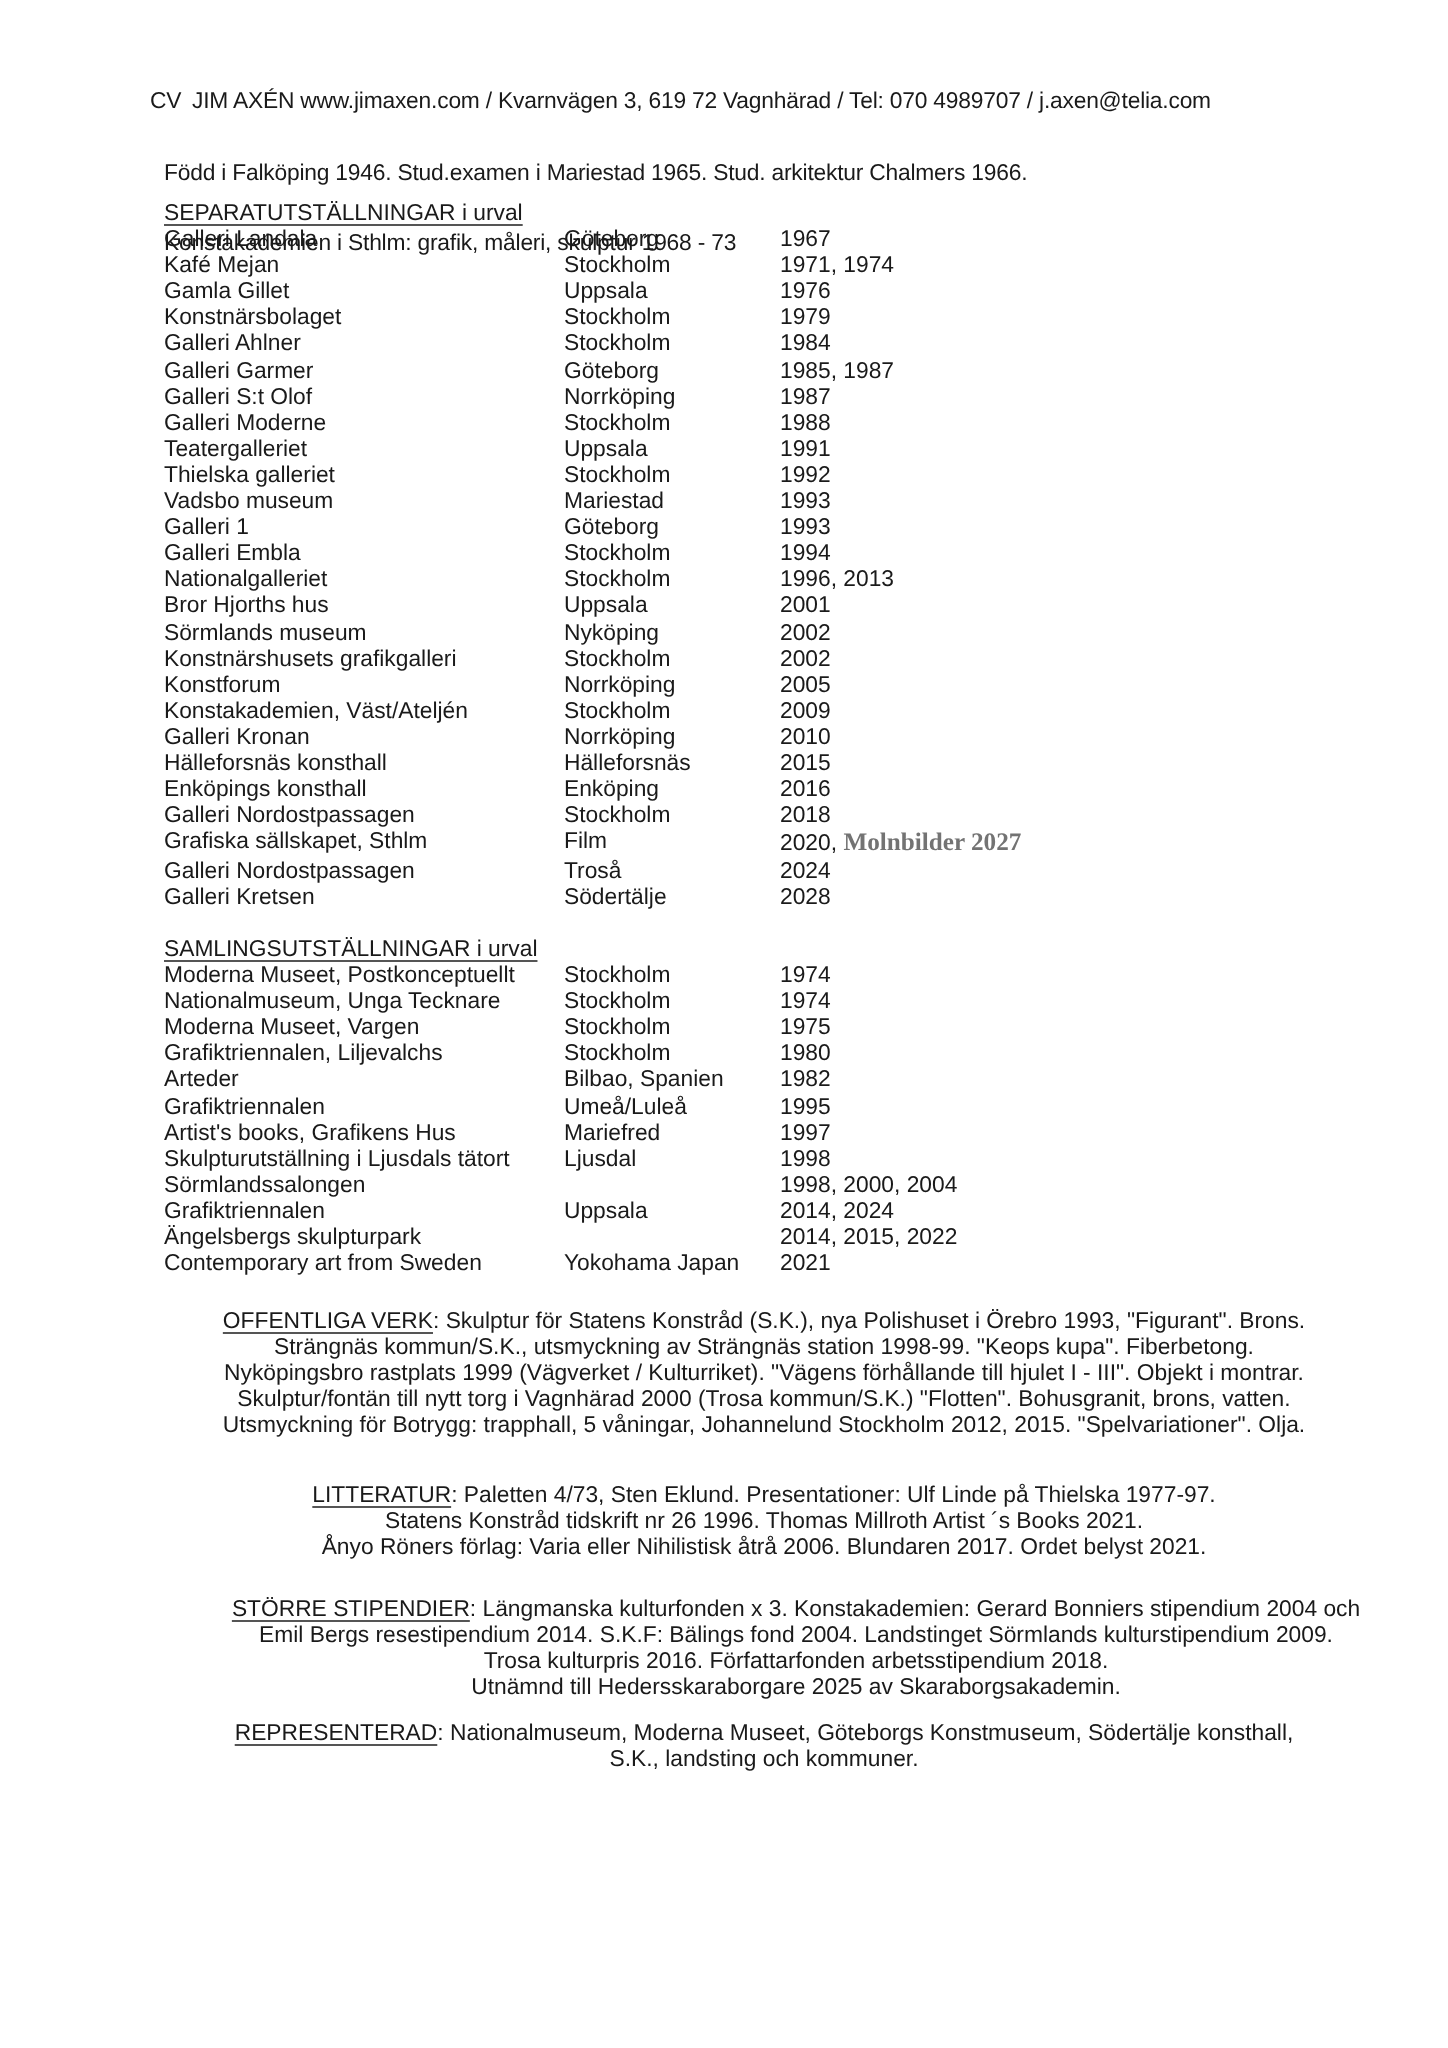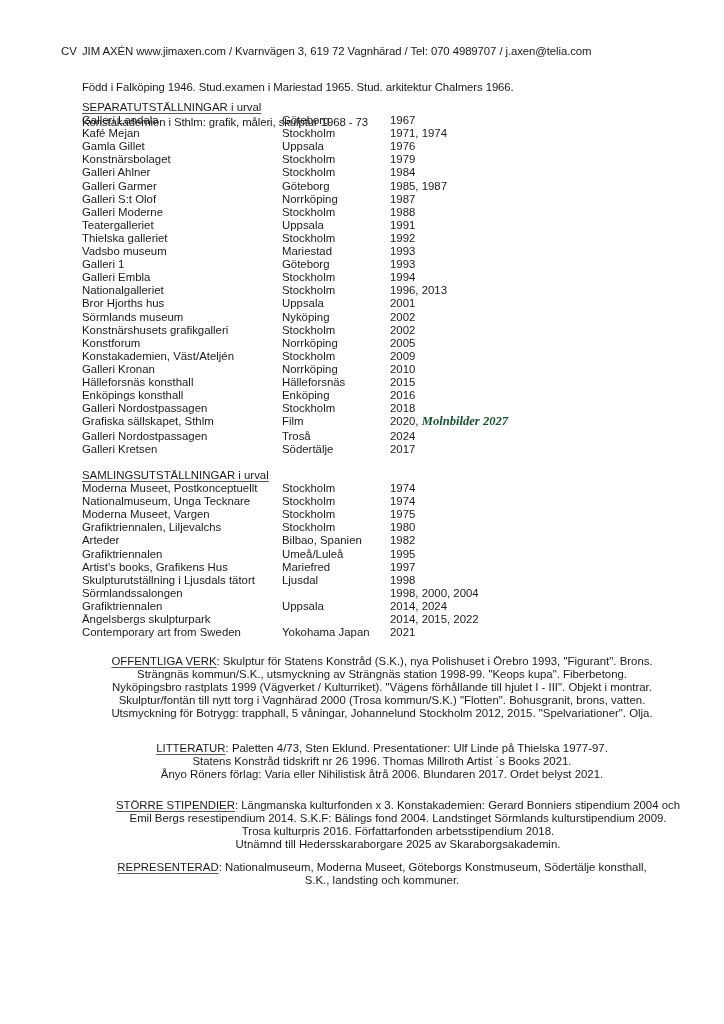--- a/index.html
+++ b/index.html
@@ -1,28 +1,28 @@
 <!DOCTYPE html>
 <html><head>
   <meta charset="utf-8">
   <style>
     html, body { margin: 0; padding: 0; background: #ffffff; }
     body { width: 724px; height: 1024px; position: relative; overflow: hidden;
       font-family: "Liberation Sans", "DejaVu Sans", sans-serif; color: #1a1a1a; }
     .page { position: absolute; left: 0; top: 0; width: 724px; height: 1024px; }
     .hdr { position: absolute; left: 61px; top: 44px; font-size: 11.4px; line-height: 14.5px; letter-spacing: -0.1px; }
-    .hdr .cv { display: inline-block; width: 21px; }
+    .hdr .cv { display: inline-block; width: 21px; margin-left: 14px; }
     .hdr .indent { padding-left: 21px; margin-top: 21px; }
     .sec-title { text-decoration: underline; text-decoration-color: #555; text-underline-offset: 2px; }
     .tbl { position: absolute; left: 82px; font-size: 11.4px; line-height: 13.1px; }
     .row { position: relative; height: 13.1px; white-space: nowrap; }
     .c1 { position: absolute; left: 0; }
     .c2 { position: absolute; left: 200px; }
     .c3 { position: absolute; left: 308px; }
-    .red { color: #14532d; font-family: "Liberation Serif", "DejaVu Serif", serif; font-style: italic; font-weight: bold; font-size: 12.6px; }
+    .red { color: #737373; font-family: "Liberation Serif", "DejaVu Serif", serif; font-weight: bold; font-size: 12.6px; }
     .para { position: absolute; left: 82px; width: 600px; font-size: 11.4px; line-height: 13.1px; }
     .para p { margin: 0; text-align: center; }
   </style>
 </head>
 <body>
 
 <div class="page">
 
   <div class="hdr">
     <div><span class="cv">CV</span><span>JIM AXÉN   www.jimaxen.com / Kvarnvägen 3, 619 72 Vagnhärad / Tel: 070 4989707 / j.axen@telia.com</span></div>
@@ -154,21 +154,21 @@
           <span class="c3"><span>2020,</span> <span class="red">Molnbilder 2027</span></span>
         </div>
         <div class="row">
           <span class="c1">Galleri Nordostpassagen</span>
           <span class="c2">Troså</span>
           <span class="c3">2024</span>
         </div>
         <div class="row">
           <span class="c1">Galleri Kretsen</span>
           <span class="c2">Södertälje</span>
-          <span class="c3">2017</span>
+          <span class="c3">2028</span>
         </div>
       </div>
   </div>
 
   <div class="tbl" style="top:469px;">
     <div class="row"><span class="sec-title">SAMLINGSUTSTÄLLNINGAR i urval</span></div>
     <div id="samling-rows">
         <div class="row">
           <span class="c1">Moderna Museet, Postkonceptuellt</span>
           <span class="c2">Stockholm</span>

